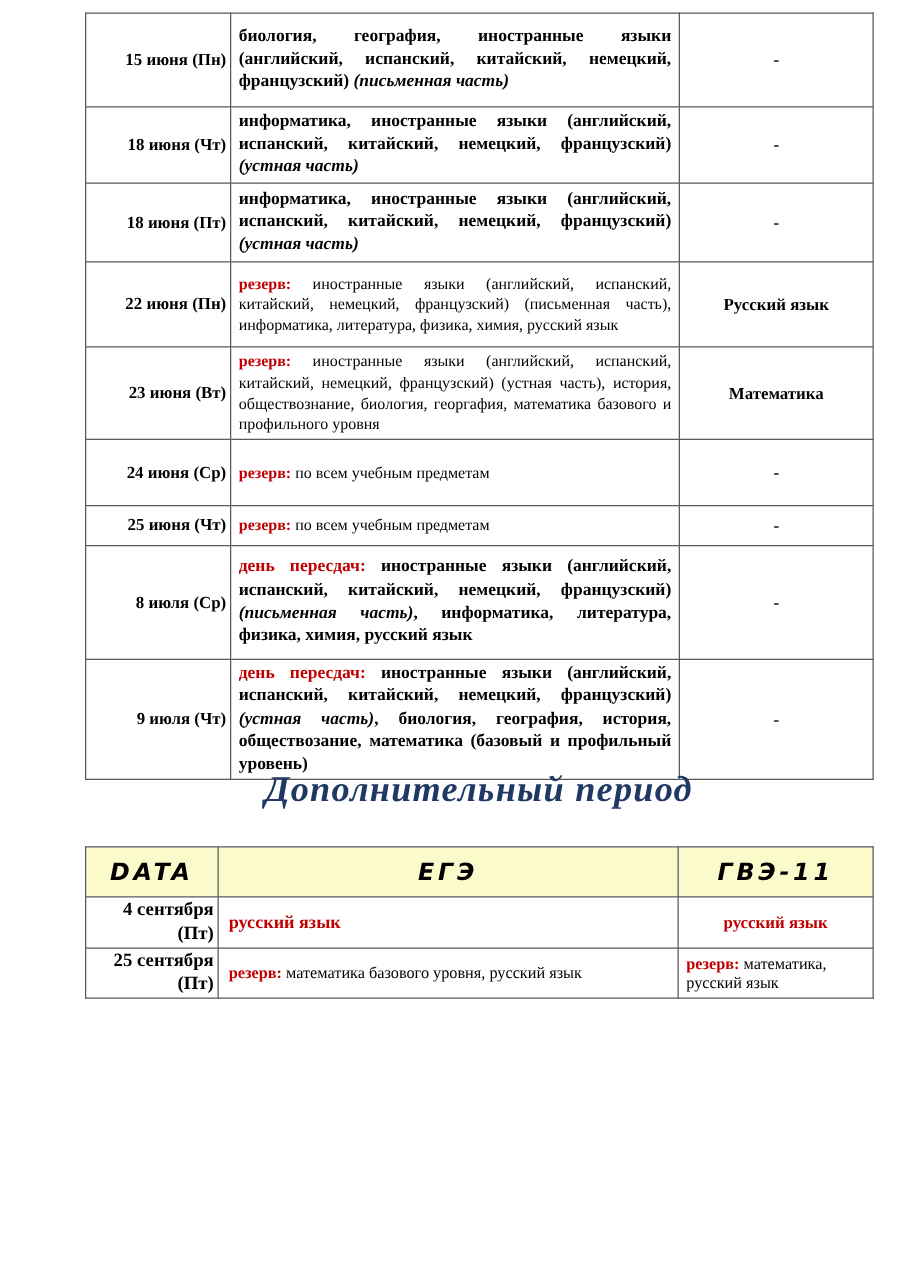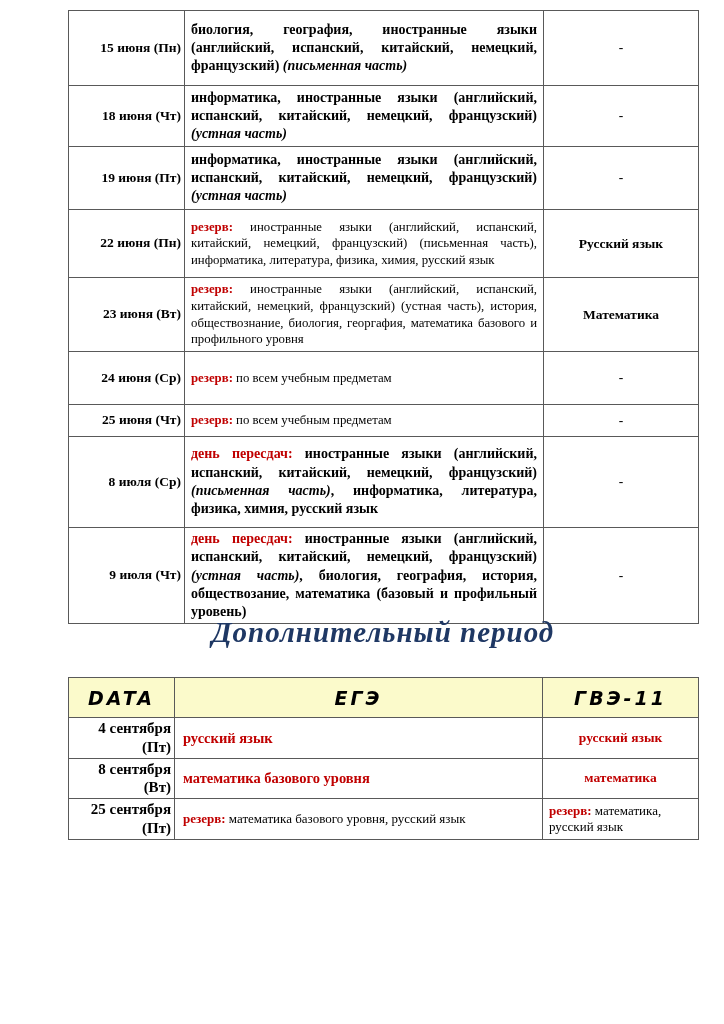--- a/index.html
+++ b/index.html
@@ -132,21 +132,21 @@
         <td class="c-date">15 июня (Пн)</td>
         <td class="c-sub"><span class="sg-bold">биология, география, иностранные языки (английский, испанский, китайский, немецкий, французский) </span><span class="sg-bold-italic">(письменная часть)</span></td>
         <td class="c-gve">-</td>
       </tr>
       <tr class="row-bold">
         <td class="c-date">18 июня (Чт)</td>
         <td class="c-sub"><span class="sg-bold">информатика, иностранные языки (английский, испанский, китайский, немецкий, французский) </span><span class="sg-bold-italic">(устная часть)</span></td>
         <td class="c-gve">-</td>
       </tr>
       <tr class="row-bold">
-        <td class="c-date">19 июня (Пт)</td>
+        <td class="c-date">18 июня (Пт)</td>
         <td class="c-sub"><span class="sg-bold">информатика, иностранные языки (английский, испанский, китайский, немецкий, французский) </span><span class="sg-bold-italic">(устная часть)</span></td>
         <td class="c-gve">-</td>
       </tr>
       <tr class="row-reserve">
         <td class="c-date">22 июня (Пн)</td>
         <td class="c-sub"><span class="sg-red-bold">резерв: </span><span class="sg-regular">иностранные языки (английский, испанский, китайский, немецкий, французский) (письменная часть), информатика, литература, физика, химия, русский язык</span></td>
         <td class="c-gve">Русский язык</td>
       </tr>
       <tr class="row-reserve">
         <td class="c-date">23 июня (Вт)</td>
@@ -190,25 +190,20 @@
       <tr>
         <td class="hdr">DATA</td>
         <td class="hdr">ЕГЭ</td>
         <td class="hdr">ГВЭ-11</td>
       </tr>
       <tr class="add-row add-main">
         <td class="c-date">4 сентября (Пт)</td>
         <td class="c-ege"><span class="sg-red-bold">русский язык</span></td>
         <td class="c-gve2 center"><span class="sg-red-bold">русский язык</span></td>
       </tr>
-      <tr class="add-row add-main">
-        <td class="c-date">8 сентября (Вт)</td>
-        <td class="c-ege"><span class="sg-red-bold">математика базового уровня</span></td>
-        <td class="c-gve2 center"><span class="sg-red-bold">математика</span></td>
-      </tr>
       <tr class="add-row add-reserve">
         <td class="c-date">25 сентября (Пт)</td>
         <td class="c-ege"><span class="sg-red-bold">резерв: </span><span class="sg-regular">математика базового уровня,  русский язык</span></td>
         <td class="c-gve2 left"><span class="sg-red-bold">резерв: </span><span class="sg-regular">математика, русский язык</span></td>
       </tr>
     </tbody>
   </table>
 </div>
 
 </body></html>

